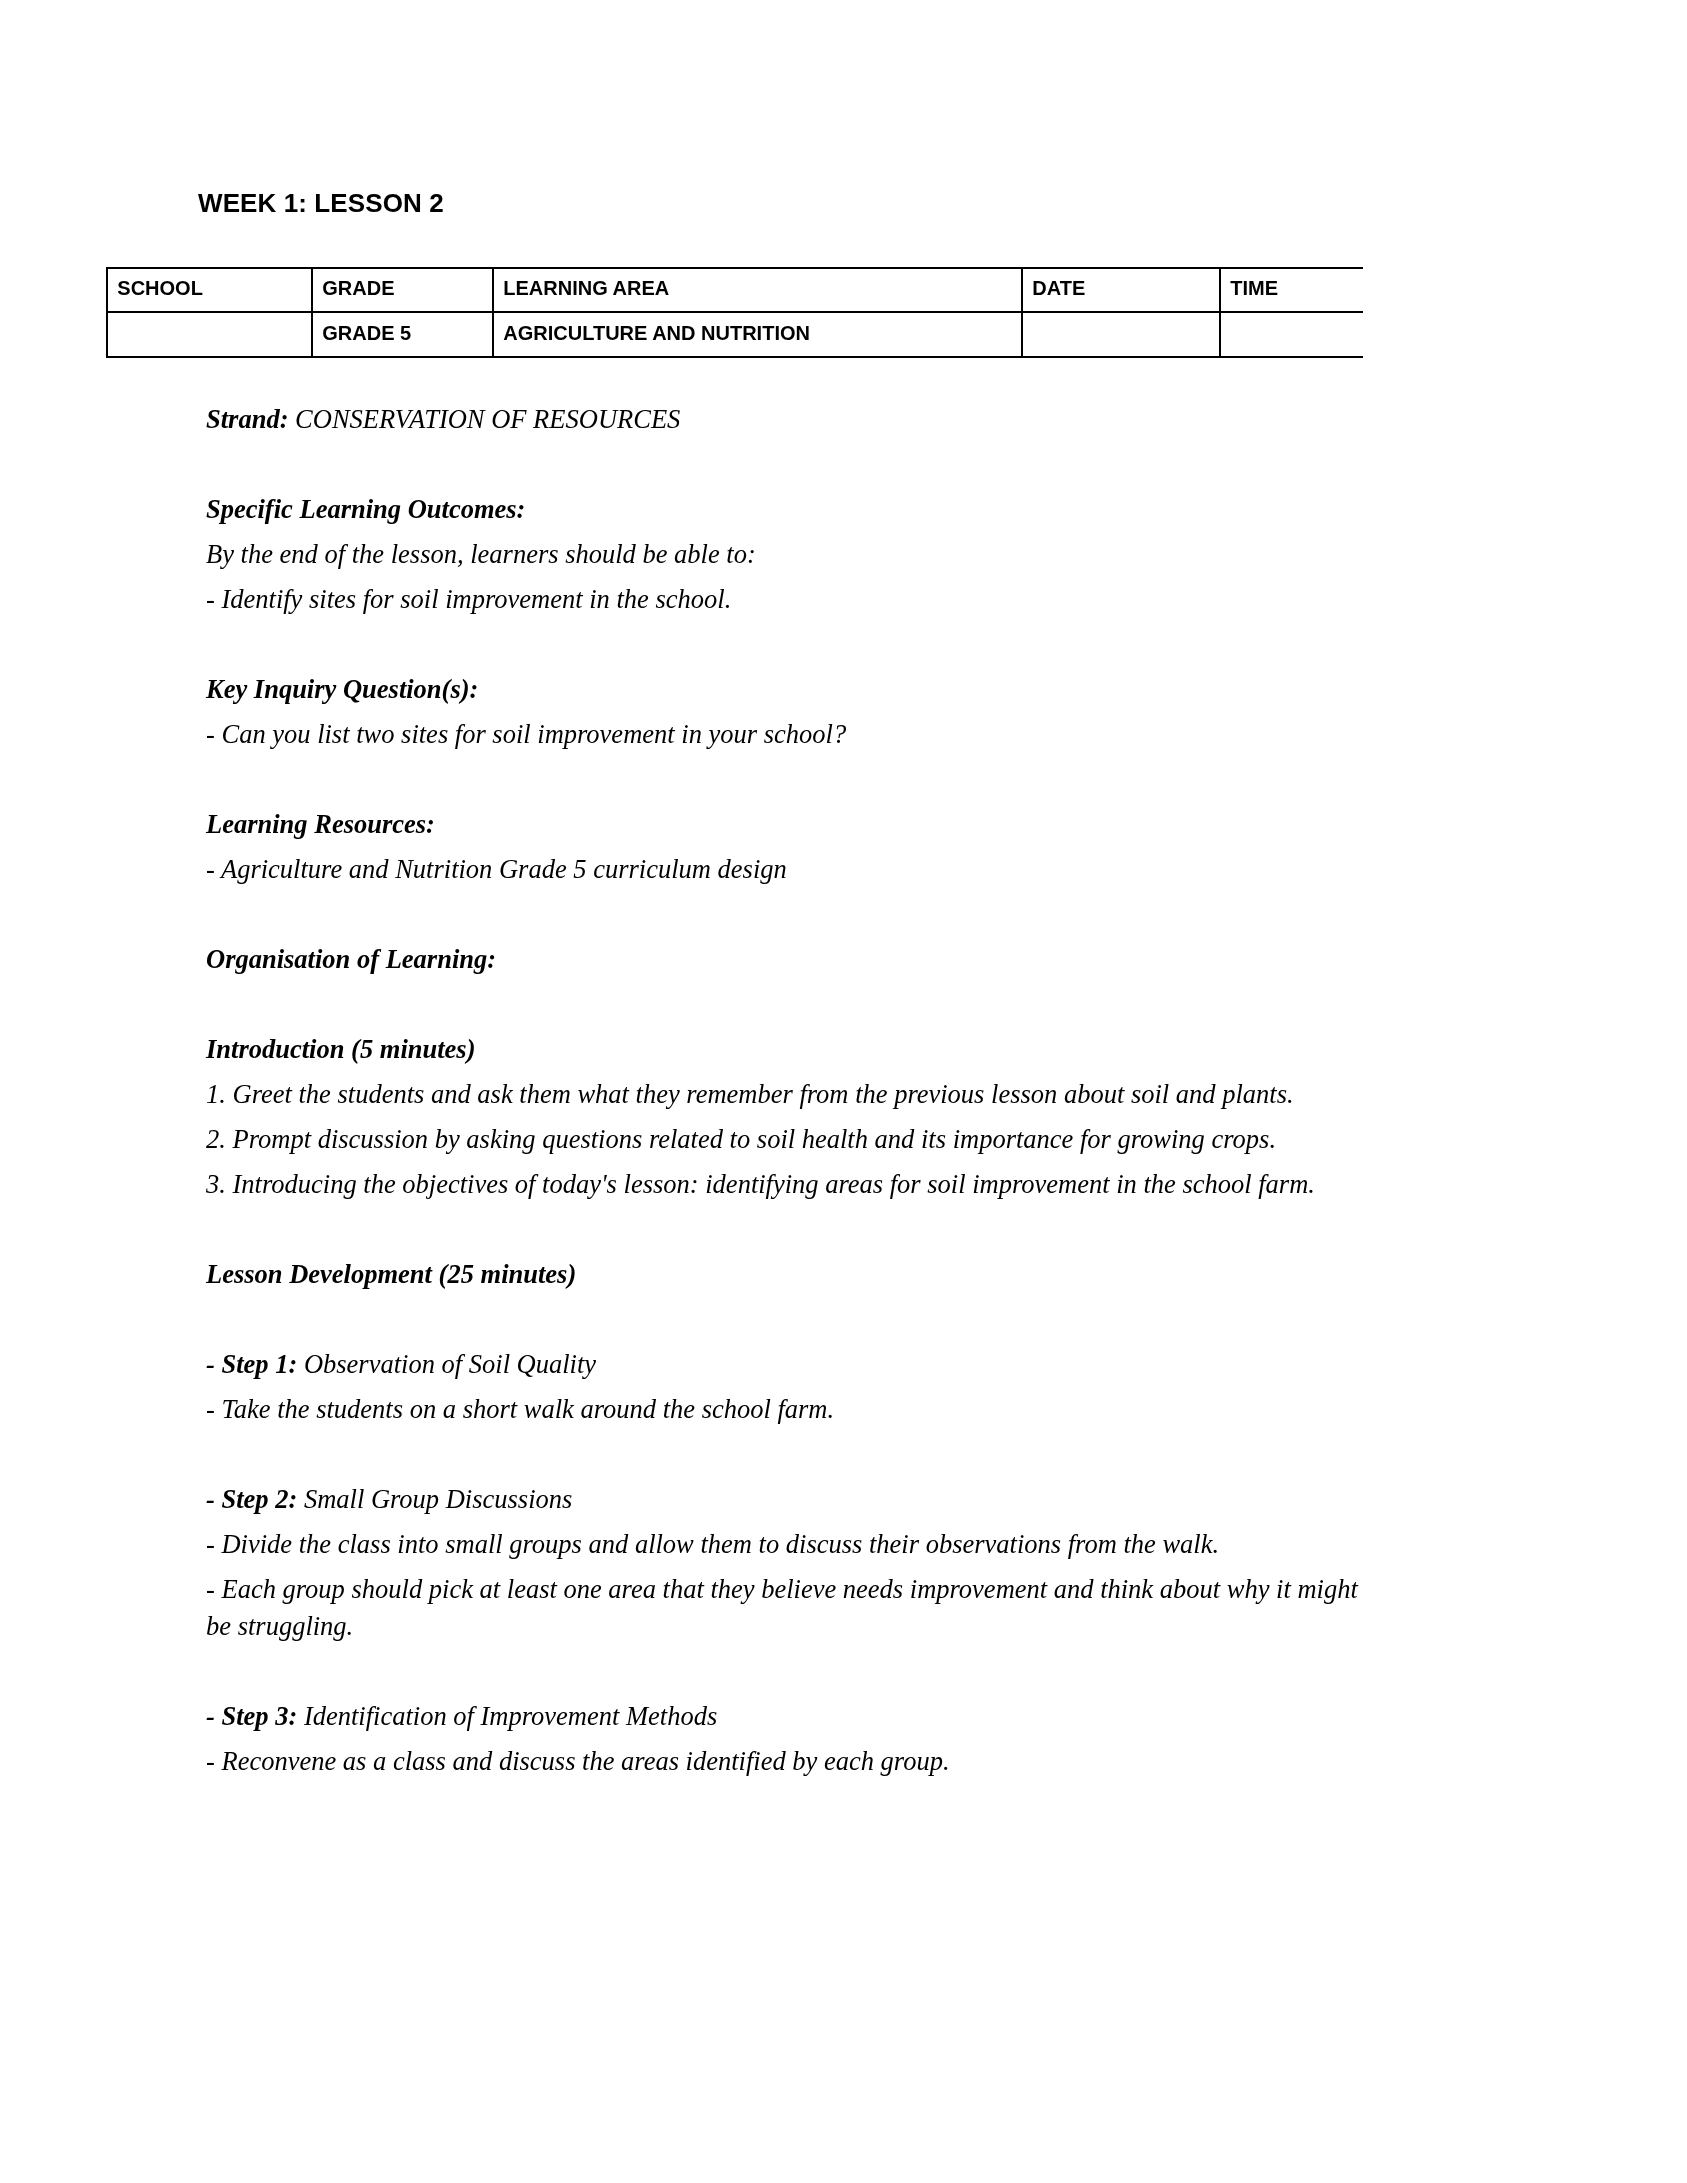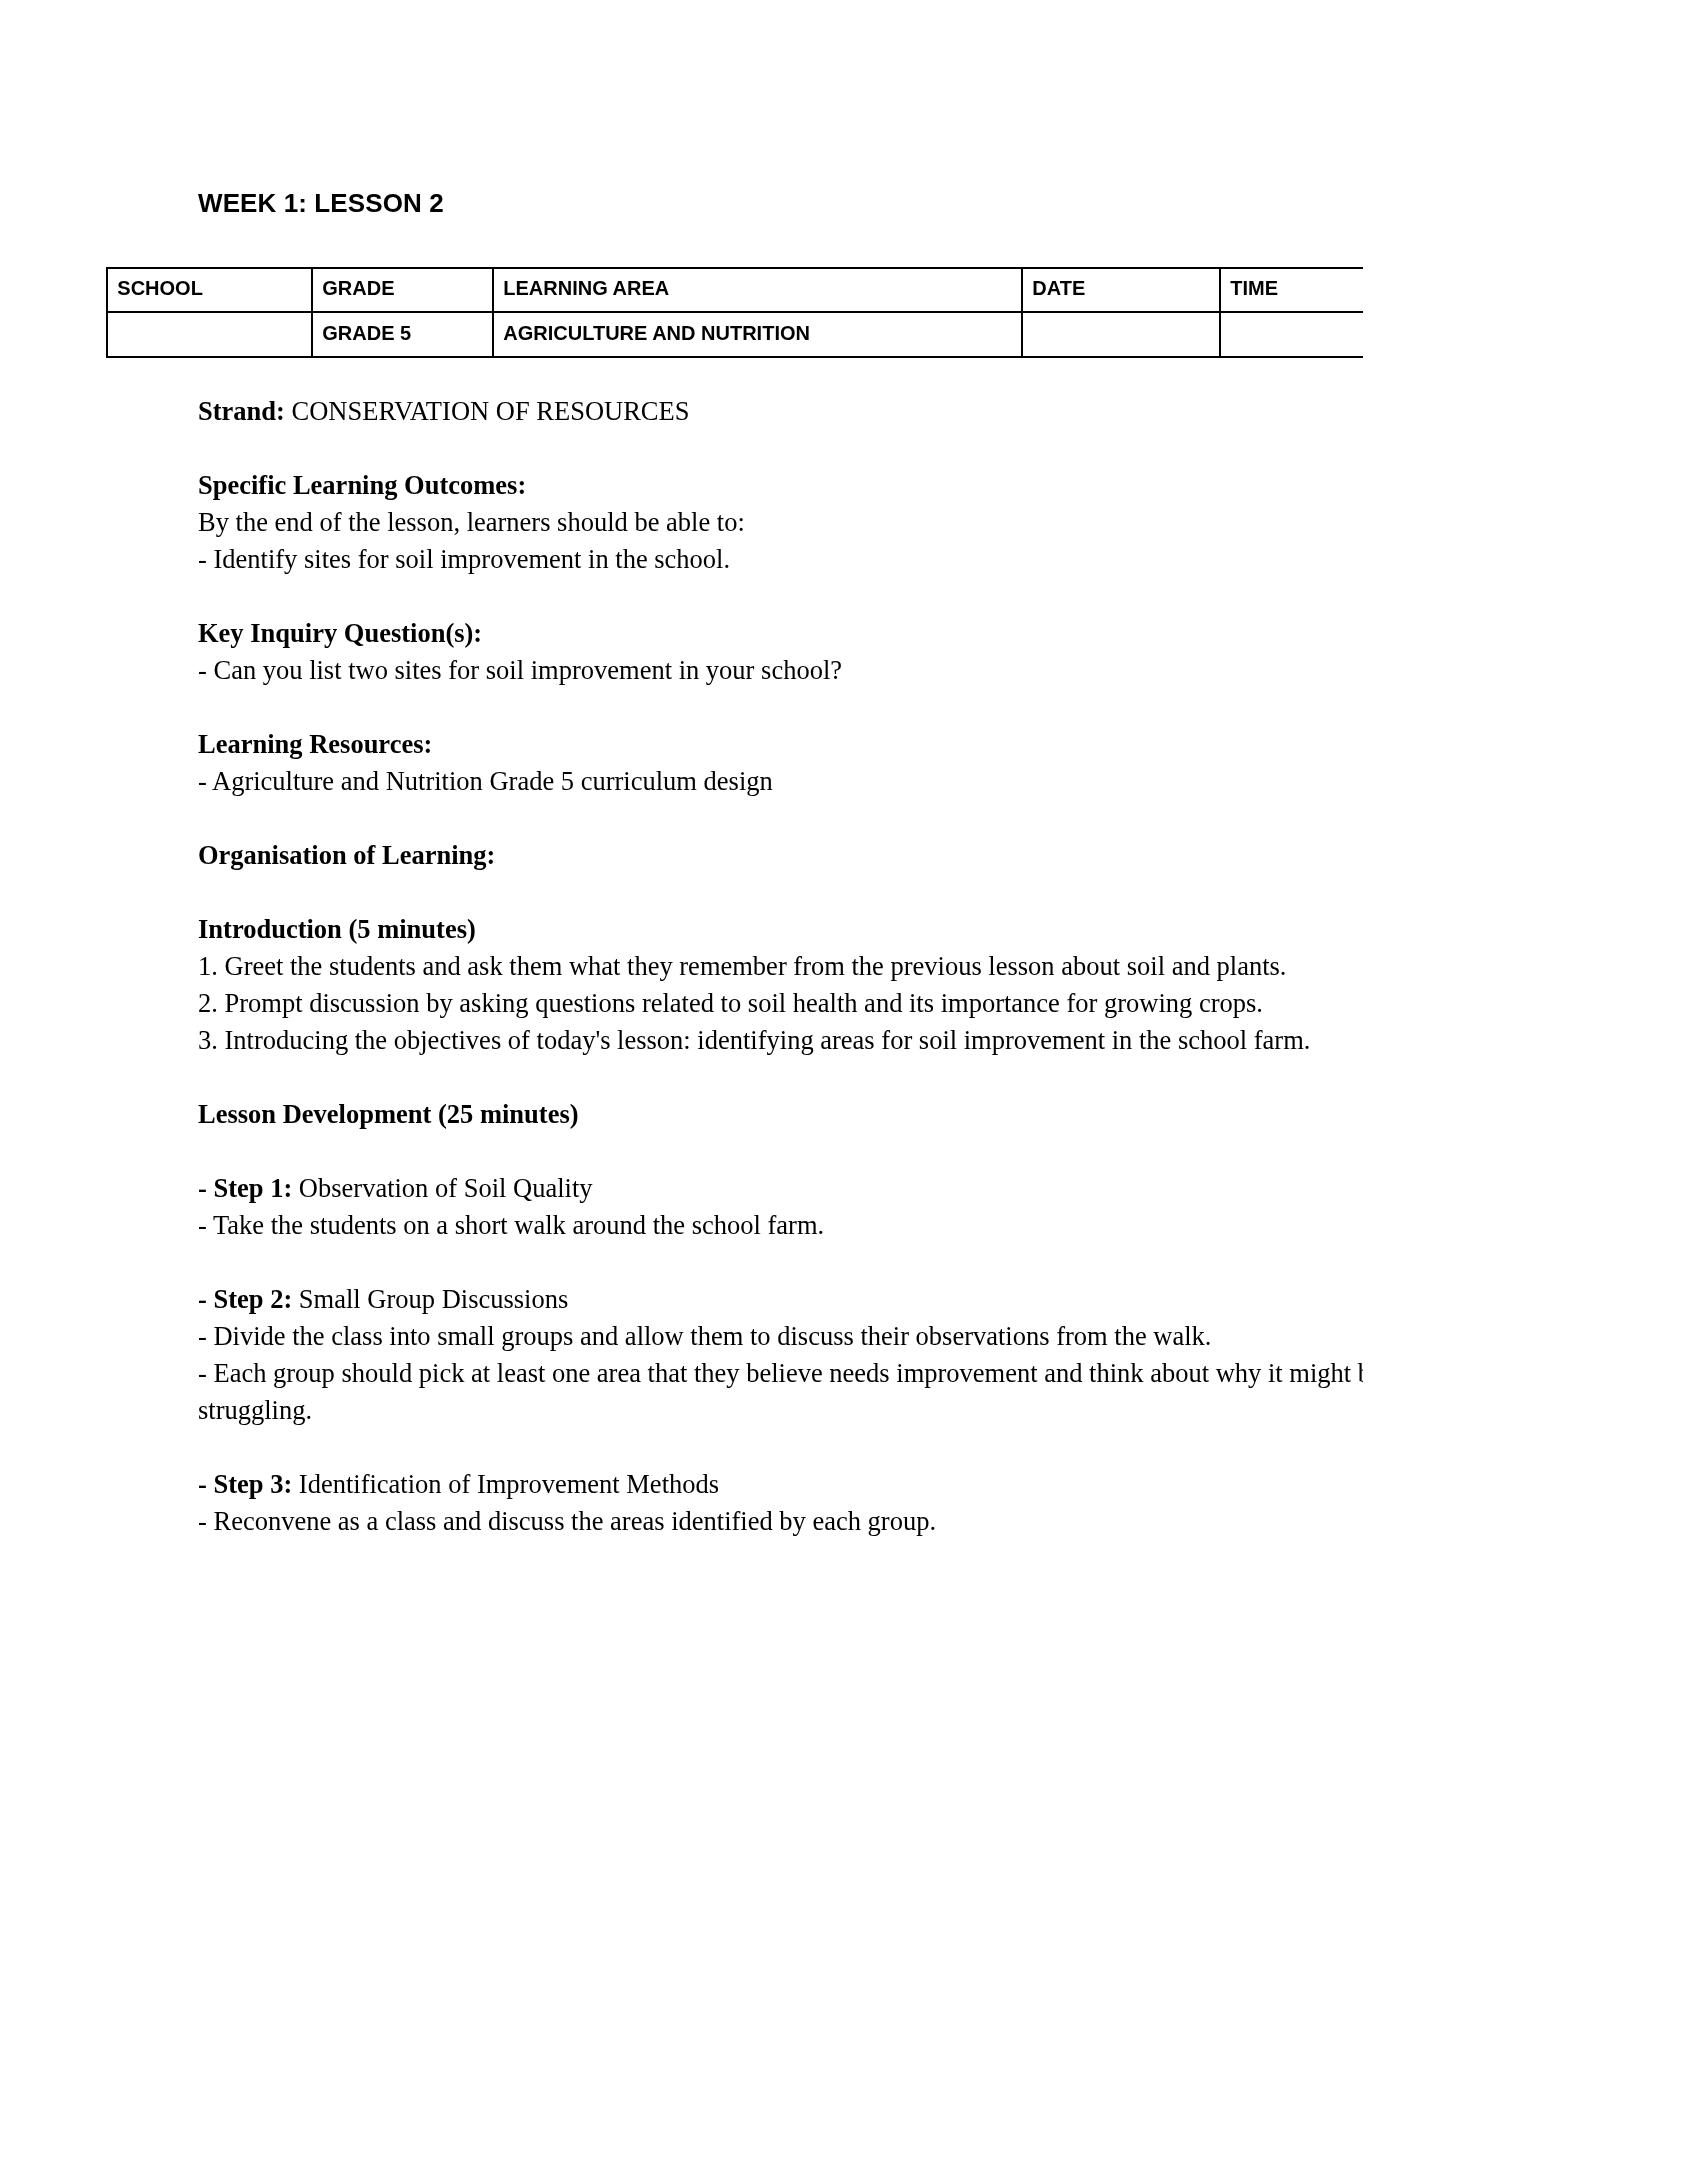--- a/index.html
+++ b/index.html
@@ -67,22 +67,23 @@
   .body-block {
     position: absolute;
     left: 198px;
     top: 393px;
     width: 1191px;
     font-family: "Liberation Serif", "DejaVu Serif", serif;
     font-size: 26.5px;
     line-height: 37px;
   }
   .body-block p {
-    margin: 0;
+    margin: 8px;
     padding: 0;
+    font-style: italic;
   }
   .para {
     text-align: left;
   }
   .gap {
     height: 37px;
   }
   .b { font-weight: bold; }
 </style>
 </head>

